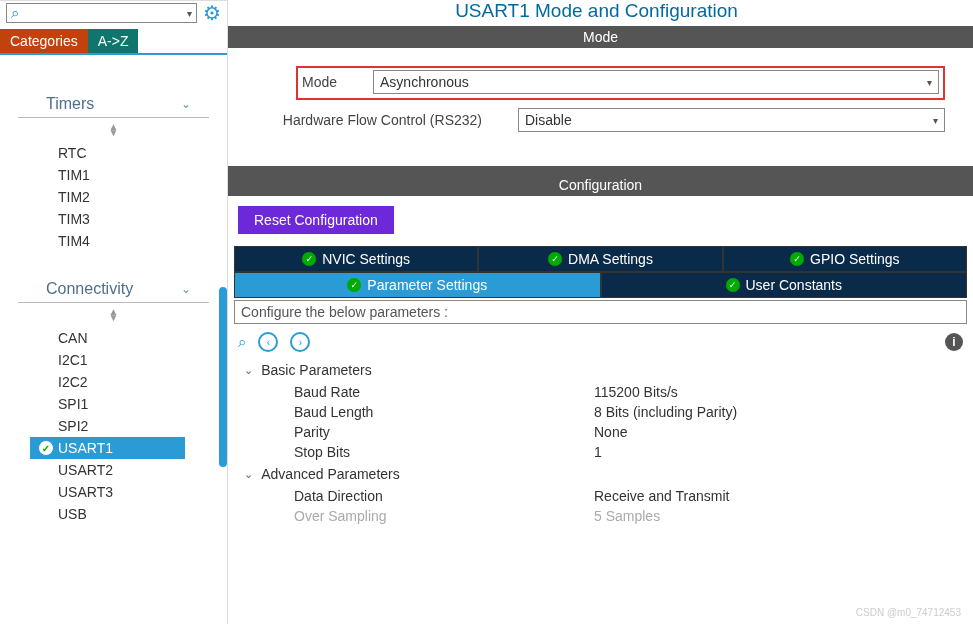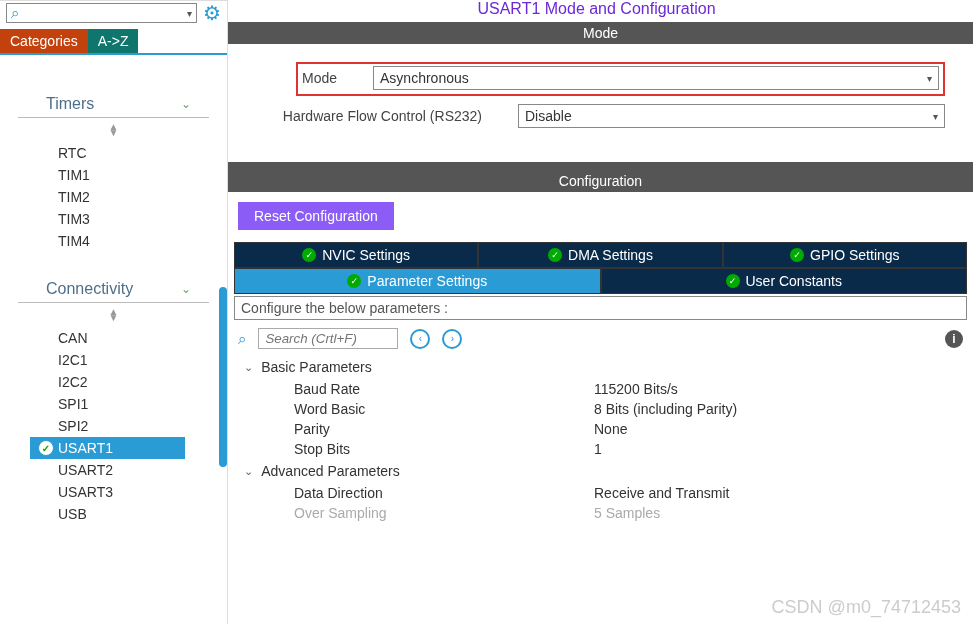--- a/index.html
+++ b/index.html
@@ -20,50 +20,50 @@
   .side-content::-webkit-scrollbar-thumb{background:#2b9bd6;border-radius:4px;}
   .scroll-hint{position:absolute;right:0;top:232px;width:8px;height:180px;background:#2b9bd6;border-radius:4px;}
   .cat-block{margin-top:24px;}
   .cat-head{display:flex;align-items:center;justify-content:space-between;padding:4px 18px 4px 28px;color:#4e6f8a;font-size:16px;border-bottom:1px solid #bbb;margin:12px 18px 6px 18px;cursor:pointer;}
   .updown{text-align:center;color:#999;font-size:10px;line-height:6px;margin-bottom:6px;}
   .cat-items{padding-left:58px;}
   .cat-item{padding:3px 0;color:#333;cursor:pointer;display:flex;align-items:center;gap:4px;}
   .cat-item.selected{background:#2b9bd6;color:#fff;margin-left:-28px;padding-left:8px;width:155px;}
   .check{display:inline-flex;width:16px;height:16px;border-radius:50%;background:#fff;border:1px solid #2b9bd6;align-items:center;justify-content:center;color:#0a0;font-size:10px;font-weight:bold;}
   .right-col{flex:1;overflow:auto;}
-  .title-bar{text-align:center;color:#6d28d9;padding:0 8px 4px 0;font-size:16px;}
+  .title-bar{text-align:center;color:#0369a1;padding:0 8px 4px 0;font-size:19px;}
   .dark-bar{background:#555;color:#fff;text-align:center;padding:3px 0;font-size:14px;}
   .mode-section{padding:18px 28px;}
   .mode-row{display:flex;align-items:center;margin-bottom:10px;}
   .mode-label{text-align:right;padding-right:4px;min-width:230px;color:#444;}
   .mode-select{border:1px solid #888;flex:1;height:24px;display:flex;align-items:center;justify-content:space-between;padding:0 6px;cursor:pointer;margin-left:32px;}
   .mode-row-first{border:2px solid #d33;padding:2px 4px 4px 4px;margin-left:40px;margin-right:0;margin-bottom:8px;display:flex;align-items:center;}
   .mode-row-first .mode-label{min-width:36px;}
   .spacer-bar{height:8px;background:#555;margin-top:6px;}
   .config-section{padding:10px 6px 0 6px;}
-  .reset-btn{background:#8b5cf6;color:#fff;padding:6px 16px;border:none;cursor:pointer;font-size:14px;margin-left:4px;}
+  .reset-btn{background:#6d28d9;color:#fff;padding:6px 16px;border:none;cursor:pointer;font-size:14px;margin-left:4px;}
   .config-tabs{display:flex;margin-top:12px;}
   .ctab{flex:1;text-align:center;padding:4px 0;background:#0a2a4a;color:#fff;cursor:pointer;display:flex;justify-content:center;align-items:center;gap:6px;border:1px solid #333;}
   .config-tabs2{display:flex;}
   .ctab2{flex:1;text-align:center;padding:4px 0;background:#0a2a4a;color:#fff;cursor:pointer;display:flex;justify-content:center;align-items:center;gap:6px;border:1px solid #333;}
   .ctab2.active{background:#2b9bd6;}
   .check-sm{width:14px;height:14px;border-radius:50%;background:#0a0;color:#fff;display:inline-flex;align-items:center;justify-content:center;font-size:9px;}
   .param-note{border:1px solid #888;padding:3px 6px;margin:2px 0;color:#555;}
   .param-search-row{display:flex;align-items:center;gap:12px;padding:6px 4px;}
   .param-search{border:1px solid #aaa;padding:2px 6px;width:140px;font-style:italic;color:#aaa;}
   .circ-btn{width:20px;height:20px;border:2px solid #2b9bd6;border-radius:50%;display:inline-flex;align-items:center;justify-content:center;color:#2b9bd6;font-size:10px;cursor:pointer;}
   .info-icon{margin-left:auto;width:18px;height:18px;border-radius:50%;background:#555;color:#fff;display:inline-flex;align-items:center;justify-content:center;font-size:12px;font-weight:bold;}
   .param-tree{padding:0 10px;}
   .group-head{display:flex;align-items:center;gap:8px;padding:4px 0;color:#333;}
   .chev{font-size:11px;color:#666;}
   .param-row{display:flex;padding:2px 0 2px 50px;}
   .pname{width:300px;color:#333;}
   .pval{color:#333;}
   .param-row.dis .pname,.param-row.dis .pval{color:#aaa;}
-  .watermark{position:absolute;bottom:6px;right:12px;color:#ccc;font-size:18px;}
+  .watermark{position:absolute;bottom:6px;right:12px;color:#ccc;font-size:10px;}
   .mag{font-size:15px;}
 </style>
 </head>
 <body>
 
 <div class="layout">
   <div class="left-col">
     <div class="search-row">
       <div class="search-box">
         <span class="mag">⌕</span>
@@ -190,37 +190,36 @@
           <div class="ctab2">
             <span class="check-sm">✓</span>
             <span>User Constants</span>
           </div>
         </div>
 
       <div class="param-note">Configure the below parameters :</div>
 
       <div class="param-search-row">
         <span class="mag" style="color:#2b9bd6">⌕</span>
-        <input class="param-search" placeholder="Search (Crtl+F)" style="">
         <span class="circ-btn">‹</span>
         <span class="circ-btn">›</span>
         <span class="info-icon">i</span>
       </div>
 
       <div class="param-tree" id="param-tree">
           <div class="group-head">
             <span class="chev">⌄</span>
             <span>Basic Parameters</span>
           </div>
           <div class="param-row">
             <div class="pname">Baud Rate</div>
             <div class="pval">115200 Bits/s</div>
           </div>
           <div class="param-row">
-            <div class="pname">Word Basic</div>
+            <div class="pname">Baud Length</div>
             <div class="pval">8 Bits (including Parity)</div>
           </div>
           <div class="param-row">
             <div class="pname">Parity</div>
             <div class="pval">None</div>
           </div>
           <div class="param-row">
             <div class="pname">Stop Bits</div>
             <div class="pval">1</div>
           </div>

